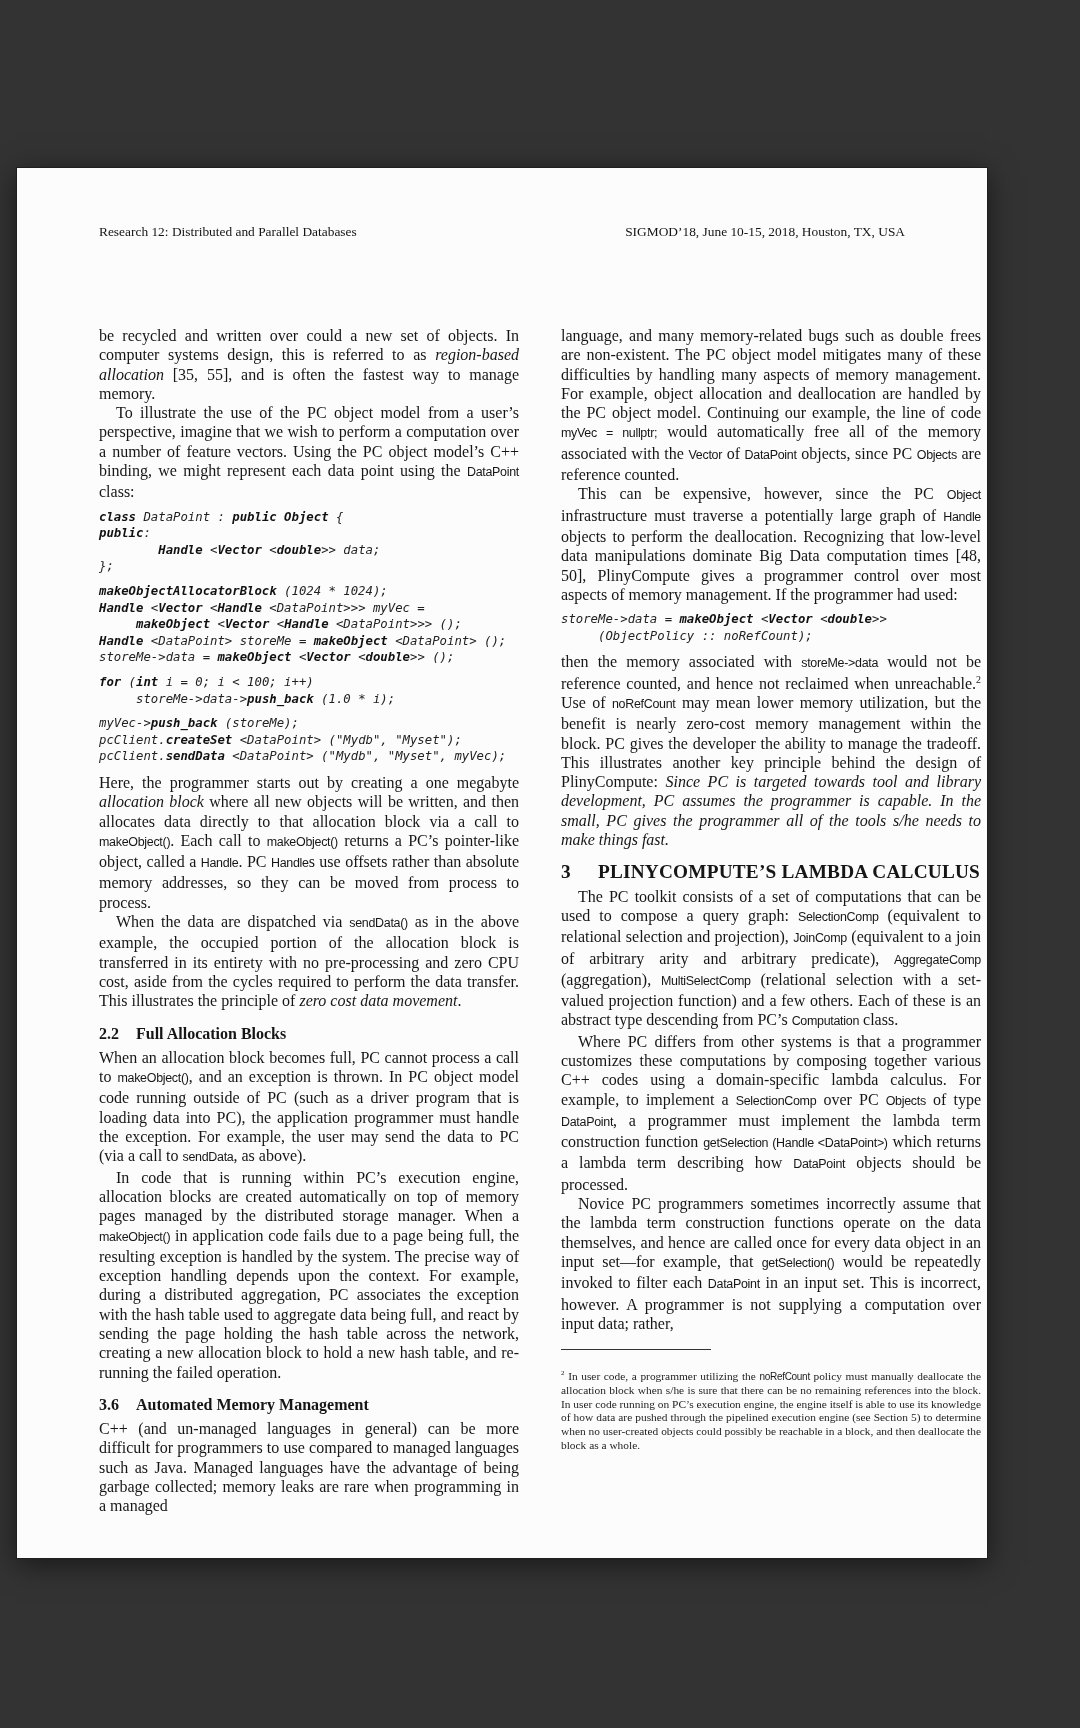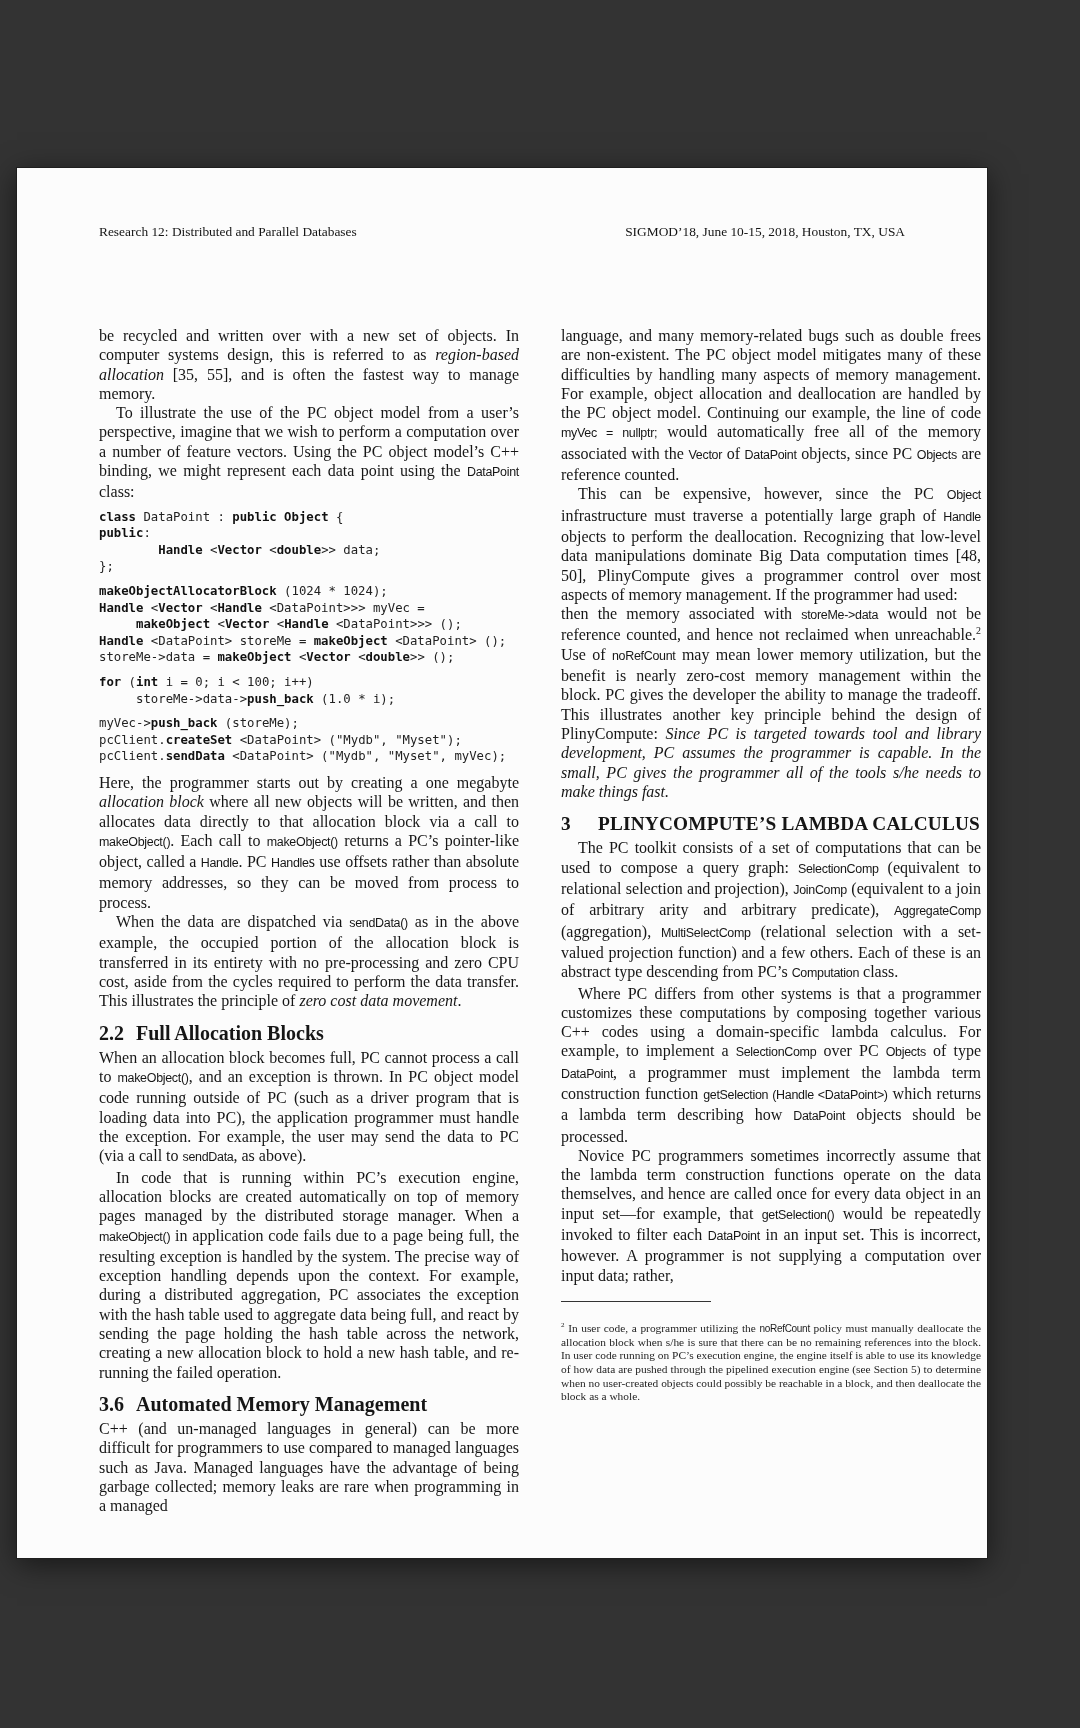--- a/index.html
+++ b/index.html
@@ -12,43 +12,43 @@
   .col{position:absolute;top:158px;width:420px;font-size:16px;line-height:19.3px;
        text-align:justify;color:#161616;}
   .col-left{left:82px;}
   .col-right{left:544px;}
   p.para{margin:0;}
   p.para.ind{text-indent:17px;}
   .mono{font-family:Liberation Sans, sans-serif;font-size:0.78em;letter-spacing:-0.3px;}
   .it{font-style:italic;}
   .codeblock{margin:7px 0 8px;font-family:"DejaVu Sans Mono", monospace;font-size:12.3px;
        line-height:16.6px;white-space:pre;text-align:left;color:#222;}
-  .codeline{height:16.6px;}
+  .codeline{height:16.6px;font-style:italic;}
   .cb{font-weight:bold;color:#111;}
   .sec{display:flex;font-weight:bold;margin:13px 0 5px;align-items:baseline;}
-  .sec.h2{font-size:20px;}
+  .sec.h2{font-size:16px;}
   .sec.h1{font-size:19.3px;letter-spacing:0.2px;}
   .sec .num{min-width:37px;flex:none;}
   .fn-rule{margin-top:16px;width:150px;border-top:1.2px solid #333;}
   .footnote{margin-top:20px;font-size:11.4px;line-height:13.7px;text-align:justify;color:#1d1d1d;}
   .footnote .mono{font-size:0.88em;}
   sup{font-size:0.62em;line-height:0;vertical-align:super;}
   .page-footer{position:absolute;top:1305px;left:0;right:0;text-align:center;font-size:13.6px;color:#111;}
 </style>
 </head>
 <body>
 
 <div class="canvas">
   <div class="sheet">
     <div class="running-header">
       <span>Research 12: Distributed and Parallel Databases</span>
       <span>SIGMOD’18, June 10-15, 2018, Houston, TX, USA</span>
     </div>
     <div class="col col-left">
-        <p class="para"><span>be recycled and written over with a new set of objects. In computer systems design, this is referred to as </span><span class="it">region-based allocation</span><span> [35, 55], and is often the fastest way to manage memory.</span></p>
+        <p class="para"><span>be recycled and written over could a new set of objects. In computer systems design, this is referred to as </span><span class="it">region-based allocation</span><span> [35, 55], and is often the fastest way to manage memory.</span></p>
         <p class="para ind"><span>To illustrate the use of the PC object model from a user’s perspective, imagine that we wish to perform a computation over a number of feature vectors. Using the PC object model’s C++ binding, we might represent each data point using the </span><span class="mono">DataPoint</span><span> class:</span></p>
         <div class="codeblock"><div class="codeline"><span class="cb">class</span><span> DataPoint : </span><span class="cb">public</span><span> </span><span class="cb">Object</span><span> {</span></div><div class="codeline"><span class="cb">public</span><span>:</span></div><div class="codeline"><span>        </span><span class="cb">Handle</span><span> &lt;</span><span class="cb">Vector</span><span> &lt;</span><span class="cb">double</span><span>&gt;&gt; data;</span></div><div class="codeline"><span>};</span></div></div>
         <div class="codeblock"><div class="codeline"><span class="cb">makeObjectAllocatorBlock</span><span> (1024 * 1024);</span></div><div class="codeline"><span class="cb">Handle</span><span> &lt;</span><span class="cb">Vector</span><span> &lt;</span><span class="cb">Handle</span><span> &lt;DataPoint&gt;&gt;&gt; myVec =</span></div><div class="codeline"><span>     </span><span class="cb">makeObject</span><span> &lt;</span><span class="cb">Vector</span><span> &lt;</span><span class="cb">Handle</span><span> &lt;DataPoint&gt;&gt;&gt; ();</span></div><div class="codeline"><span class="cb">Handle</span><span> &lt;DataPoint&gt; storeMe = </span><span class="cb">makeObject</span><span> &lt;DataPoint&gt; ();</span></div><div class="codeline"><span>storeMe-&gt;data = </span><span class="cb">makeObject</span><span> &lt;</span><span class="cb">Vector</span><span> &lt;</span><span class="cb">double</span><span>&gt;&gt; ();</span></div></div>
         <div class="codeblock"><div class="codeline"><span class="cb">for</span><span> (</span><span class="cb">int</span><span> i = 0; i &lt; 100; i++)</span></div><div class="codeline"><span>     storeMe-&gt;data-&gt;</span><span class="cb">push_back</span><span> (1.0 * i);</span></div></div>
         <div class="codeblock"><div class="codeline"><span>myVec-&gt;</span><span class="cb">push_back</span><span> (storeMe);</span></div><div class="codeline"><span>pcClient.</span><span class="cb">createSet</span><span> &lt;DataPoint&gt; ("Mydb", "Myset");</span></div><div class="codeline"><span>pcClient.</span><span class="cb">sendData</span><span> &lt;DataPoint&gt; ("Mydb", "Myset", myVec);</span></div></div>
         <p class="para"><span>Here, the programmer starts out by creating a one megabyte </span><span class="it">allocation block</span><span> where all new objects will be written, and then allocates data directly to that allocation block via a call to </span><span class="mono">makeObject()</span><span>. Each call to </span><span class="mono">makeObject()</span><span> returns a PC’s pointer-like object, called a </span><span class="mono">Handle</span><span>. PC </span><span class="mono">Handle</span><span>s use offsets rather than absolute memory addresses, so they can be moved from process to process.</span></p>
         <p class="para ind"><span>When the data are dispatched via </span><span class="mono">sendData()</span><span> as in the above example, the occupied portion of the allocation block is transferred in its entirety with no pre-processing and zero CPU cost, aside from the cycles required to perform the data transfer. This illustrates the principle of </span><span class="it">zero cost data movement</span><span>.</span></p>
         <div class="sec h2">
           <span class="num">2.2</span>
           <span class="ttl">Full Allocation Blocks</span>
@@ -57,20 +57,21 @@
         <p class="para ind"><span>In code that is running within PC’s execution engine, allocation blocks are created automatically on top of memory pages managed by the distributed storage manager. When a </span><span class="mono">makeObject()</span><span> in application code fails due to a page being full, the resulting exception is handled by the system. The precise way of exception handling depends upon the context. For example, during a distributed aggregation, PC associates the exception with the hash table used to aggregate data being full, and react by sending the page holding the hash table across the network, creating a new allocation block to hold a new hash table, and re-running the failed operation.</span></p>
         <div class="sec h2">
           <span class="num">3.6</span>
           <span class="ttl">Automated Memory Management</span>
         </div>
         <p class="para"><span>C++ (and un-managed languages in general) can be more difficult for programmers to use compared to managed languages such as Java. Managed languages have the advantage of being garbage collected; memory leaks are rare when programming in a managed</span></p>
       </div>
     <div class="col col-right">
         <p class="para"><span>language, and many memory-related bugs such as double frees are non-existent. The PC object model mitigates many of these difficulties by handling many aspects of memory management. For example, object allocation and deallocation are handled by the PC object model. Continuing our example, the line of code </span><span class="mono">myVec = nullptr;</span><span> would automatically free all of the memory associated with the </span><span class="mono">Vector</span><span> of </span><span class="mono">DataPoint</span><span> objects, since PC </span><span class="mono">Objects</span><span> are reference counted.</span></p>
         <p class="para ind"><span>This can be expensive, however, since the PC </span><span class="mono">Object</span><span> infrastructure must traverse a potentially large graph of </span><span class="mono">Handle</span><span> objects to perform the deallocation. Recognizing that low-level data manipulations dominate Big Data computation times [48, 50], PlinyCompute gives a programmer control over most aspects of memory management. If the programmer had used:</span></p>
+        <div class="codeblock"><div class="codeline"><span>storeMe-&gt;data = </span><span class="cb">makeObject</span><span> &lt;</span><span class="cb">Vector</span><span> &lt;</span><span class="cb">double</span><span>&gt;&gt;</span></div><div class="codeline"><span>     (ObjectPolicy :: noRefCount);</span></div></div>
         <p class="para"><span>then the memory associated with </span><span class="mono">storeMe-&gt;data</span><span> would not be reference counted, and hence not reclaimed when unreachable.</span><sup>2</sup><span> Use of </span><span class="mono">noRefCount</span><span> may mean lower memory utilization, but the benefit is nearly zero-cost memory management within the block. PC gives the developer the ability to manage the tradeoff. This illustrates another key principle behind the design of PlinyCompute: </span><span class="it">Since PC is targeted towards tool and library development, PC assumes the programmer is capable. In the small, PC gives the programmer all of the tools s/he needs to make things fast.</span></p>
         <div class="sec h1">
           <span class="num">3</span>
           <span class="ttl">PLINYCOMPUTE’S LAMBDA CALCULUS</span>
         </div>
         <p class="para ind"><span>The PC toolkit consists of a set of computations that can be used to compose a query graph: </span><span class="mono">SelectionComp</span><span> (equivalent to relational selection and projection), </span><span class="mono">JoinComp</span><span> (equivalent to a join of arbitrary arity and arbitrary predicate), </span><span class="mono">AggregateComp</span><span> (aggregation), </span><span class="mono">MultiSelectComp</span><span> (relational selection with a set-valued projection function) and a few others. Each of these is an abstract type descending from PC’s </span><span class="mono">Computation</span><span> class.</span></p>
         <p class="para ind"><span>Where PC differs from other systems is that a programmer customizes these computations by composing together various C++ codes using a domain-specific lambda calculus. For example, to implement a </span><span class="mono">SelectionComp</span><span> over PC </span><span class="mono">Objects</span><span> of type </span><span class="mono">DataPoint</span><span>, a programmer must implement the lambda term construction function </span><span class="mono">getSelection (Handle &lt;DataPoint&gt;)</span><span> which returns a lambda term describing how </span><span class="mono">DataPoint</span><span> objects should be processed.</span></p>
         <p class="para ind"><span>Novice PC programmers sometimes incorrectly assume that the lambda term construction functions operate on the data themselves, and hence are called once for every data object in an input set—for example, that </span><span class="mono">getSelection()</span><span> would be repeatedly invoked to filter each </span><span class="mono">DataPoint</span><span> in an input set. This is incorrect, however. A programmer is not supplying a computation over input data; rather,</span></p>
         <div class="fn-rule"></div>
         <div class="footnote"><sup>2</sup><span> In user code, a programmer utilizing the </span><span class="mono">noRefCount</span><span> policy must manually deallocate the allocation block when s/he is sure that there can be no remaining references into the block. In user code running on PC’s execution engine, the engine itself is able to use its knowledge of how data are pushed through the pipelined execution engine (see Section 5) to determine when no user-created objects could possibly be reachable in a block, and then deallocate the block as a whole.</span></div>

